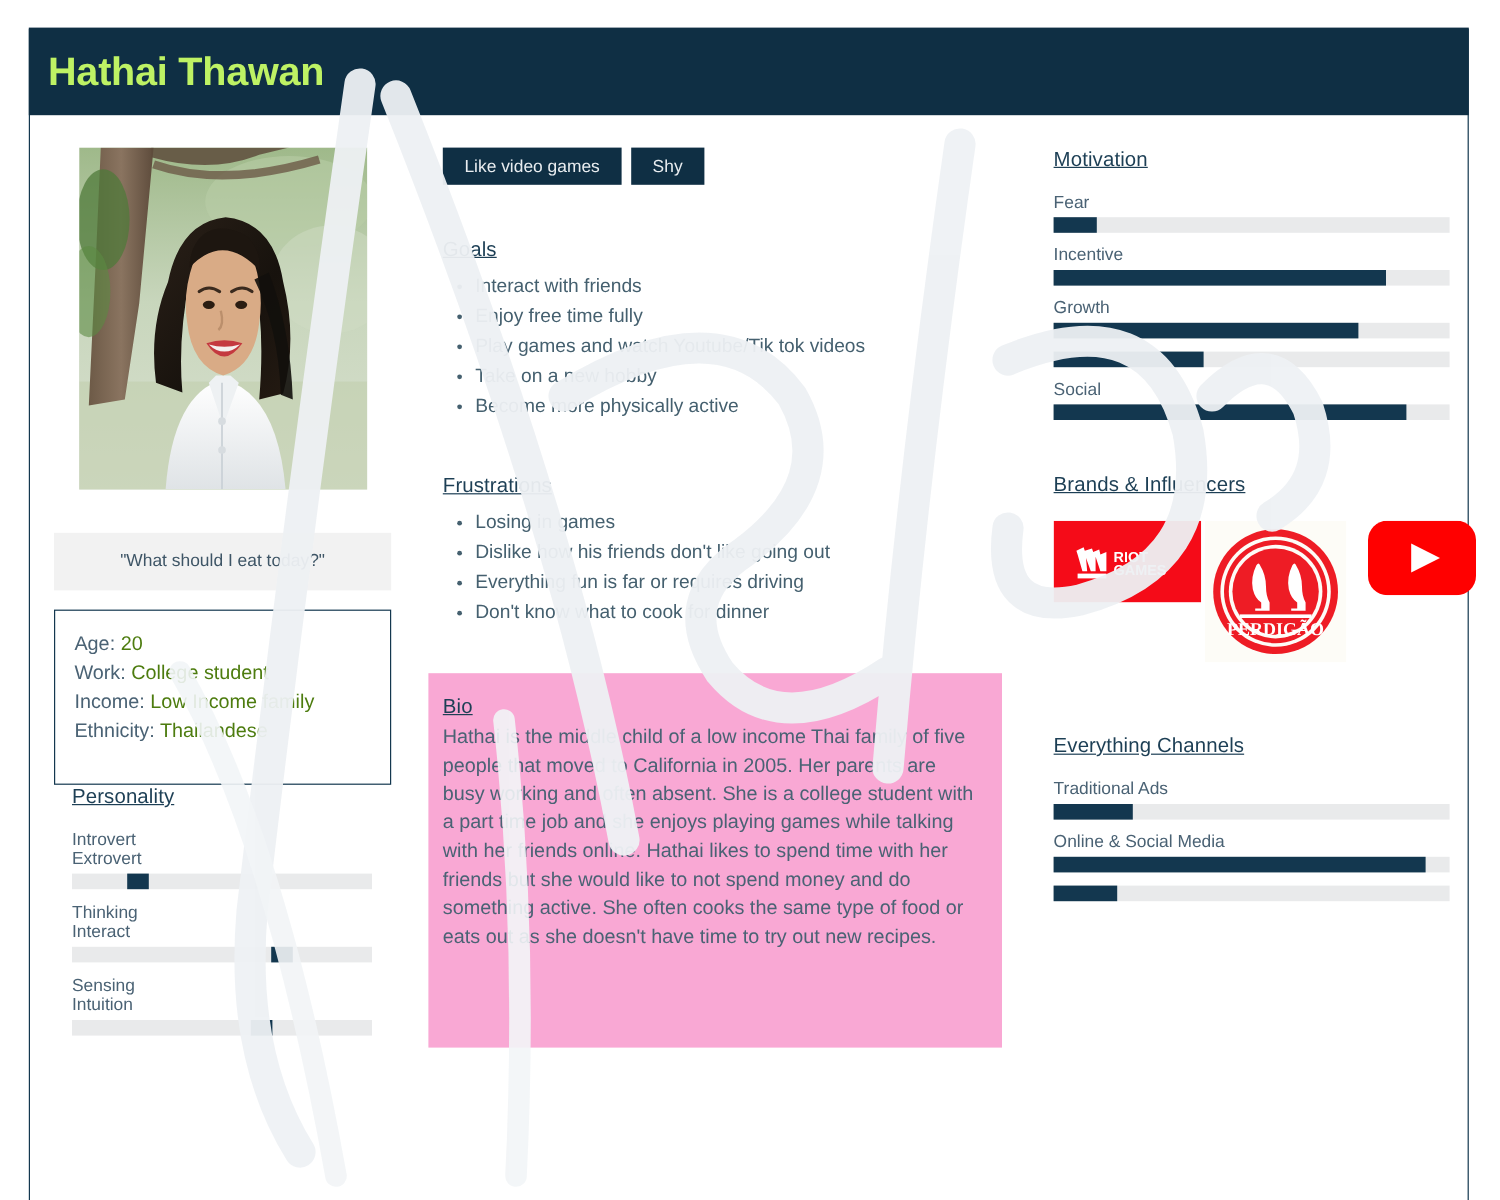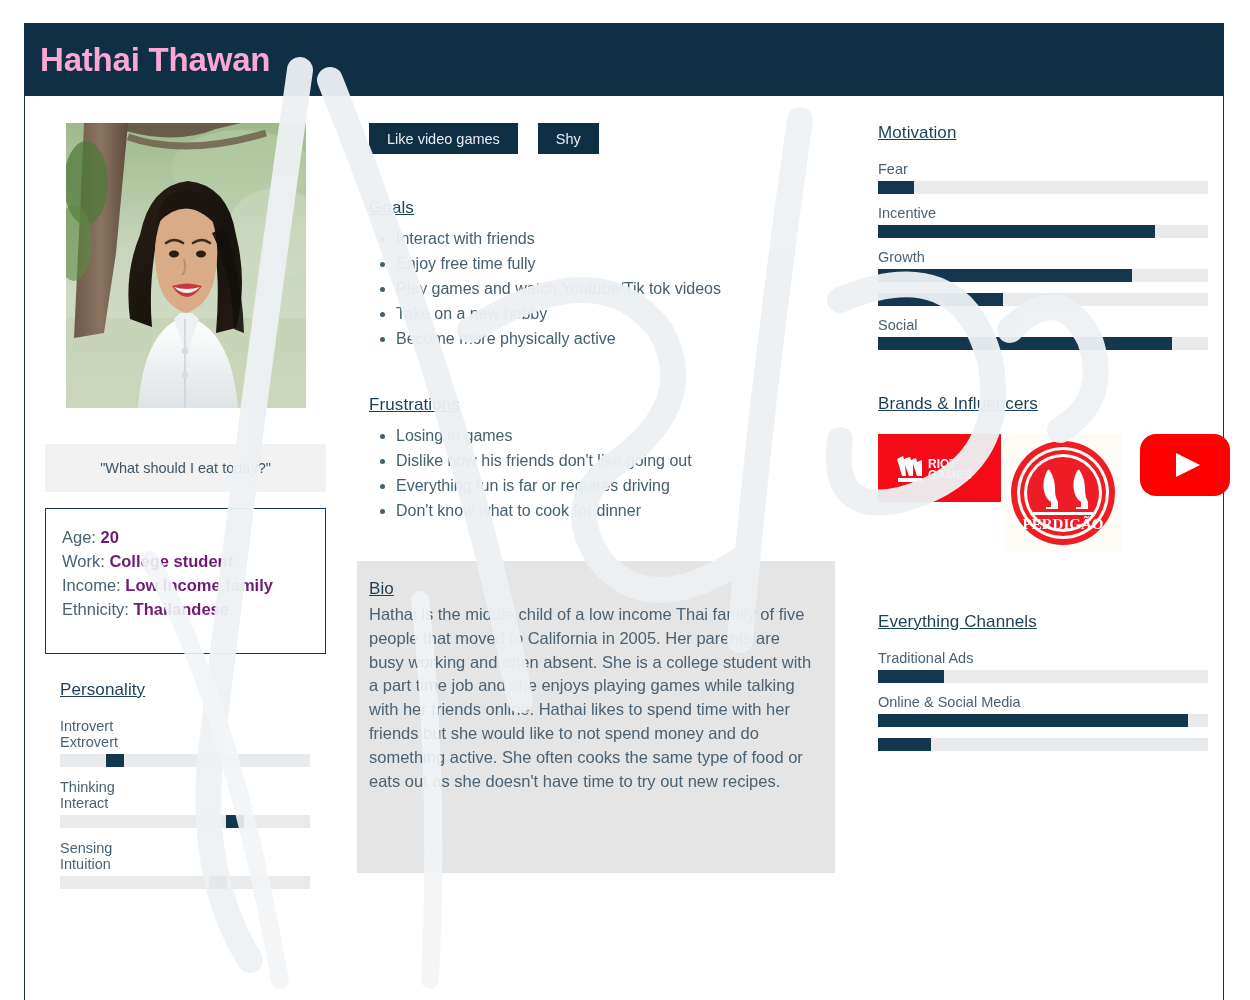--- a/index.html
+++ b/index.html
@@ -51,21 +51,21 @@
   .card-header {
     height: 73px;
     background: #0f2f44;
     display: flex;
     align-items: center;
     padding-left: 16px;
     box-sizing: border-box;
     margin: -1px -1px 0 -1px;
   }
   .card-title {
-    color: #f9a8d4;
+    color: #bef264;
     font-size: 33px;
     font-weight: bold;
     letter-spacing: -0.2px;
   }
 
   .card-body {
     display: flex;
     padding: 27px 0 0 0;
     box-sizing: border-box;
   }
@@ -122,34 +122,33 @@
     border: 1.5px solid #13374f;
     box-sizing: border-box;
     padding: 16px 0 0 16px;
   }
   .demo-line {
     font-size: 16.5px;
     color: #4a6274;
     line-height: 24px;
   }
   .demo-line b {
-    color: #701a75;
-    font-weight: bold;
+    color: #4d7c0f;
+    font-weight: normal;
   }
 
   
   .section-title {
     font-size: 17px;
     color: #1d3f55;
     font-weight: normal;
     letter-spacing: 0.1px;
     text-decoration: underline;
   }
   .personality {
-    margin-top: 26px;
     padding-left: 15px;
   }
   .pers-list { margin-top: 18px; width: 250px; }
   .pers-row { margin-bottom: 12px; }
   .pers-labels {
     display: flex;
     justify-content: space-between;
     font-size: 14.5px;
     color: #4a6274;
     margin-bottom: 4px;
@@ -165,21 +164,21 @@
     top: 0;
     width: 18px;
     height: 13px;
     background: #13374f;
     transform: translateX(-50%);
   }
 
   
   .tags {
     display: flex;
-    gap: 20px;
+    gap: 8px;
     margin-left: 9px;
   }
   .tag {
     background: #0f2f44;
     color: #e9edf0;
     font-size: 14.5px;
     height: 31px;
     display: flex;
     align-items: center;
     justify-content: center;
@@ -198,21 +197,21 @@
     color: #45606f;
     line-height: 25px;
   }
 
   
   .bio-panel {
     margin-top: 38px;
     margin-left: -3px;
     width: 478px;
     min-height: 312px;
-    background: #e5e5e5;
+    background: #f9a8d4;
     padding: 18px 20px 22px 12px;
     box-sizing: border-box;
   }
   .bio-text {
     margin-top: 4px;
     font-size: 16.5px;
     color: #4a6274;
     line-height: 23.8px;
   }
 

